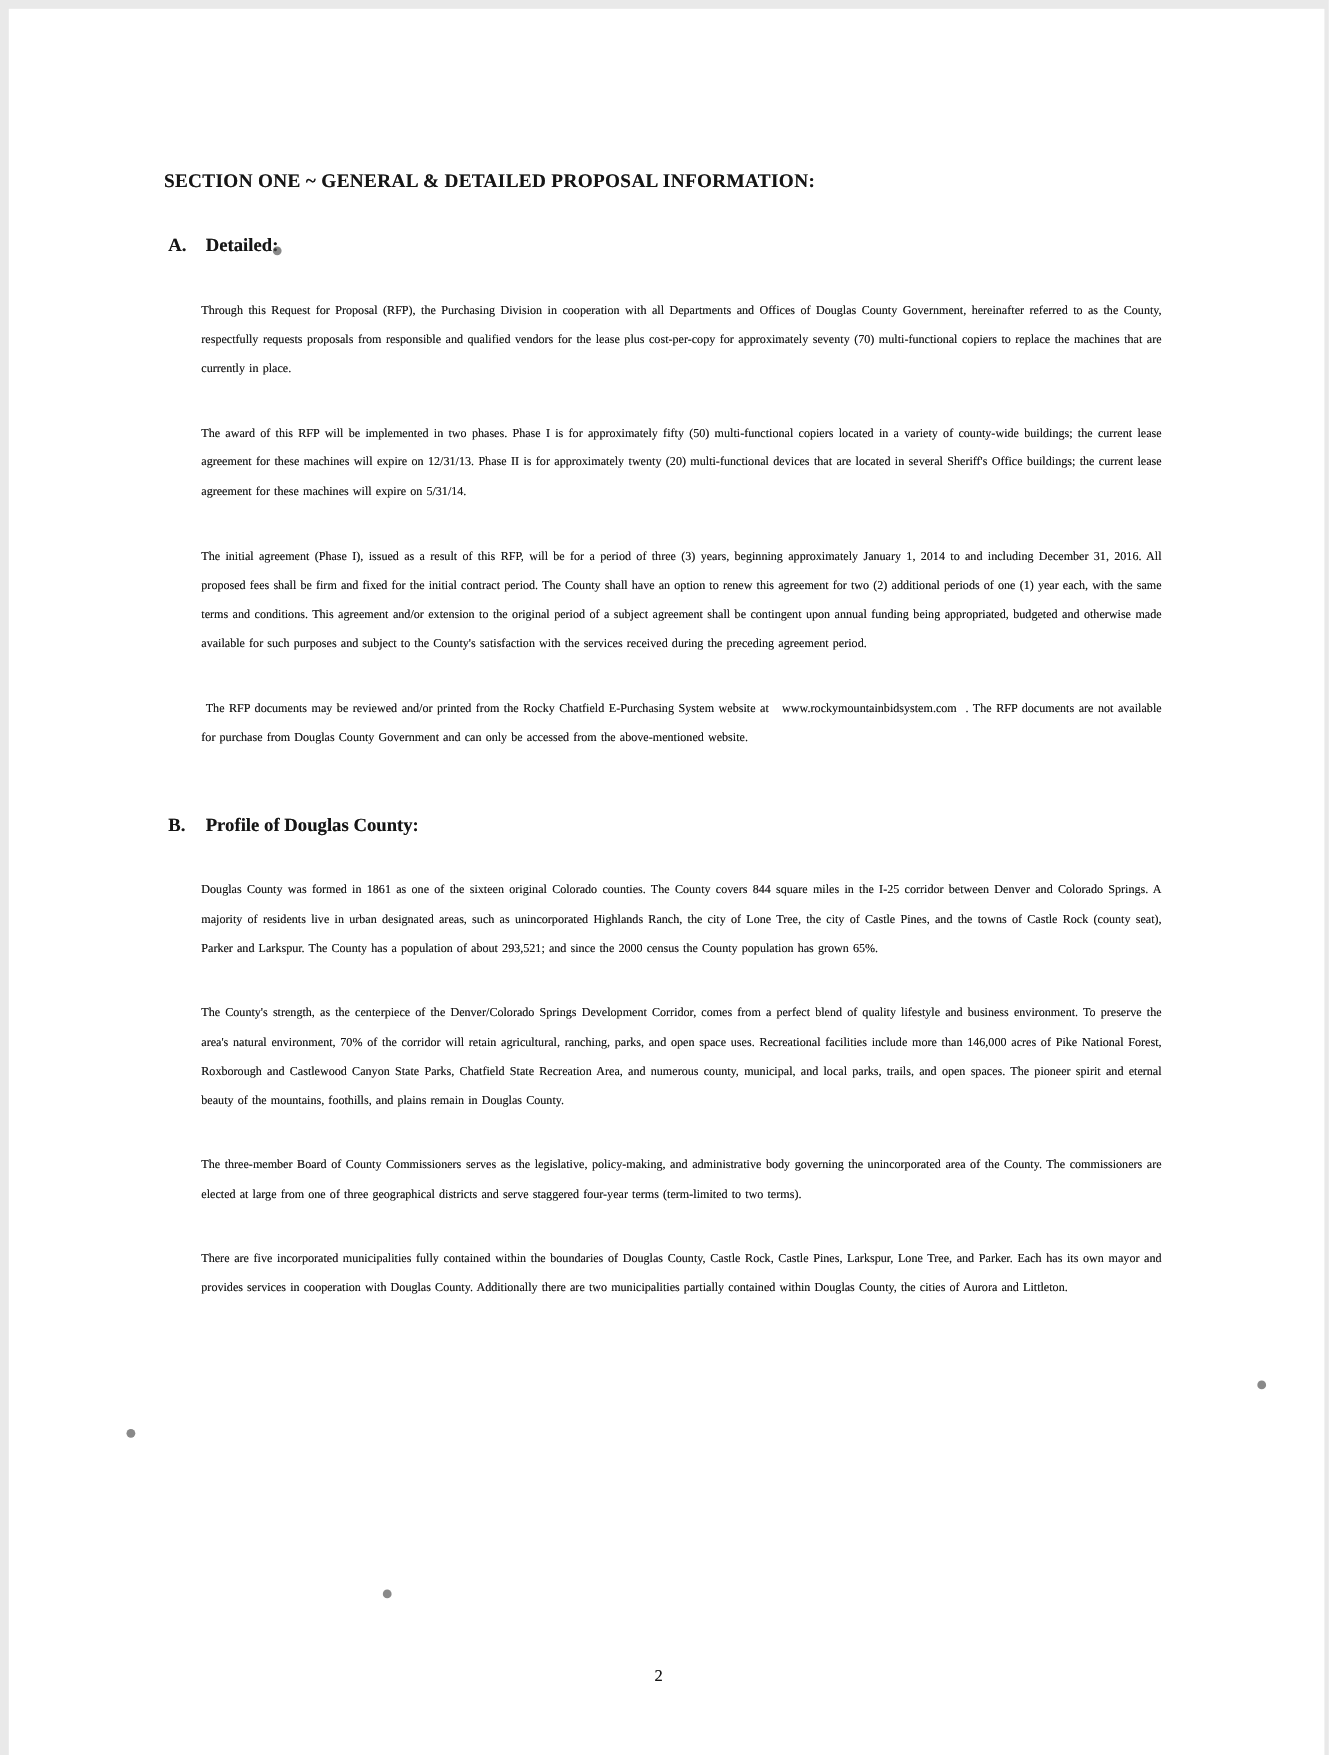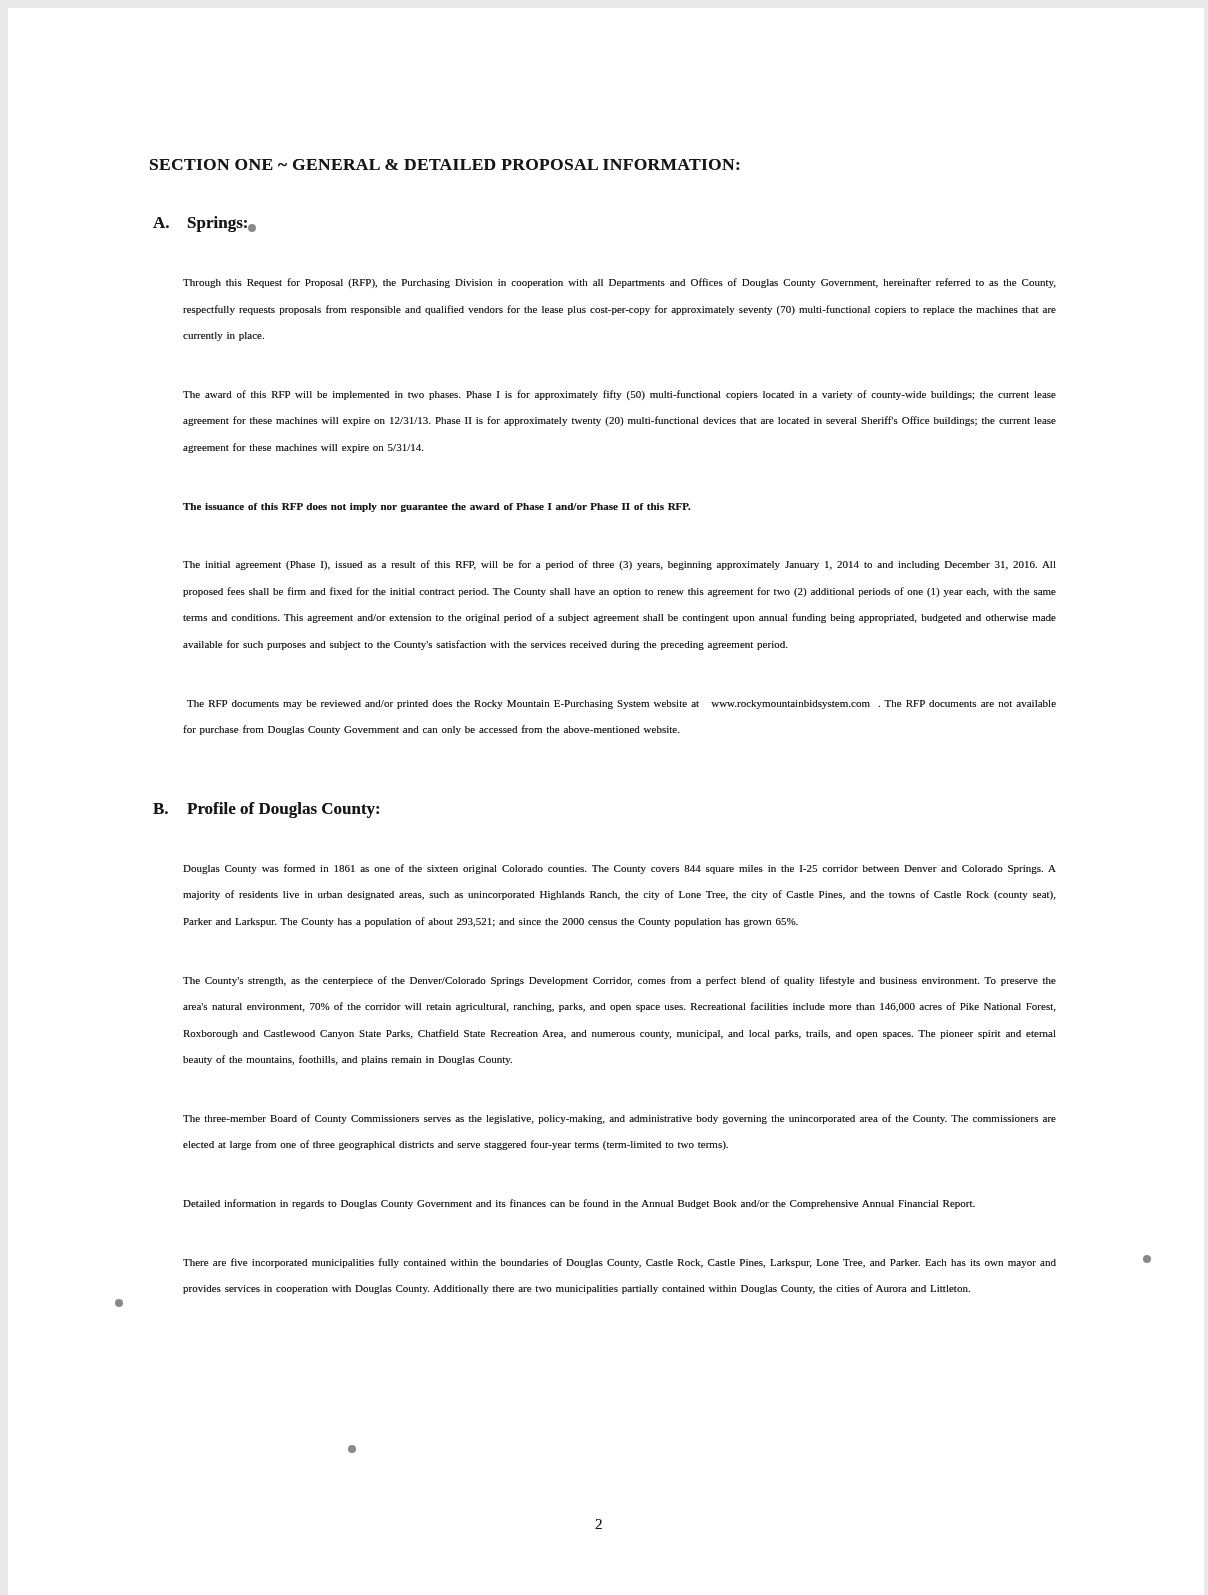--- a/index.html
+++ b/index.html
@@ -64,45 +64,43 @@
 </head>
 <body>
 
 <div class="page">
   <div class="content">
 
     <h1 class="doc-title">SECTION ONE ~ GENERAL &amp; DETAILED PROPOSAL INFORMATION:</h1>
 
     <div class="sec-head">
       <span class="sec-label">A.</span>
-      <span class="sec-title">Springs:</span>
+      <span class="sec-title">Detailed:</span>
     </div>
 
     <p class="para">Through this Request for Proposal (RFP), the Purchasing Division in cooperation with all Departments and Offices of Douglas County Government, hereinafter referred to as the County, respectfully requests proposals from responsible and qualified vendors for the lease plus cost-per-copy for approximately seventy (70) multi-functional copiers to replace the machines that are currently in place.</p>
 
     <p class="para">The award of this RFP will be implemented in two phases. Phase I is for approximately fifty (50) multi-functional copiers located in a variety of county-wide buildings; the current lease agreement for these machines will expire on 12/31/13. Phase II is for approximately twenty (20) multi-functional devices that are located in several Sheriff's Office buildings; the current lease agreement for these machines will expire on 5/31/14.</p>
 
-    <p class="para bold">The issuance of this RFP does not imply nor guarantee the award of Phase I and/or Phase II of this RFP.</p>
 
     <p class="para">The initial agreement (Phase I), issued as a result of this RFP, will be for a period of three (3) years, beginning approximately January 1, 2014 to and including December 31, 2016. All proposed fees shall be firm and fixed for the initial contract period. The County shall have an option to renew this agreement for two (2) additional periods of one (1) year each, with the same terms and conditions. This agreement and/or extension to the original period of a subject agreement shall be contingent upon annual funding being appropriated, budgeted and otherwise made available for such purposes and subject to the County's satisfaction with the services received during the preceding agreement period.</p>
 
-    <p class="para"><span>The RFP documents may be reviewed and/or printed does the Rocky Mountain E-Purchasing System website at </span><span class="link-underline">www.rockymountainbidsystem.com</span><span>. The RFP documents are not available for purchase from Douglas County Government and can only be accessed from the above-mentioned website.</span></p>
+    <p class="para"><span>The RFP documents may be reviewed and/or printed from the Rocky Chatfield E-Purchasing System website at </span><span class="link-underline">www.rockymountainbidsystem.com</span><span>. The RFP documents are not available for purchase from Douglas County Government and can only be accessed from the above-mentioned website.</span></p>
 
     <div class="sec-head gap-large">
       <span class="sec-label">B.</span>
       <span class="sec-title">Profile of Douglas County:</span>
     </div>
 
     <p class="para">Douglas County was formed in 1861 as one of the sixteen original Colorado counties. The County covers 844 square miles in the I-25 corridor between Denver and Colorado Springs. A majority of residents live in urban designated areas, such as unincorporated Highlands Ranch, the city of Lone Tree, the city of Castle Pines, and the towns of Castle Rock (county seat), Parker and Larkspur. The County has a population of about 293,521; and since the 2000 census the County population has grown 65%.</p>
 
     <p class="para">The County's strength, as the centerpiece of the Denver/Colorado Springs Development Corridor, comes from a perfect blend of quality lifestyle and business environment. To preserve the area's natural environment, 70% of the corridor will retain agricultural, ranching, parks, and open space uses. Recreational facilities include more than 146,000 acres of Pike National Forest, Roxborough and Castlewood Canyon State Parks, Chatfield State Recreation Area, and numerous county, municipal, and local parks, trails, and open spaces. The pioneer spirit and eternal beauty of the mountains, foothills, and plains remain in Douglas County.</p>
 
     <p class="para">The three-member Board of County Commissioners serves as the legislative, policy-making, and administrative body governing the unincorporated area of the County. The commissioners are elected at large from one of three geographical districts and serve staggered four-year terms (term-limited to two terms).</p>
 
-    <p class="para">Detailed information in regards to Douglas County Government and its finances can be found in the Annual Budget Book and/or the Comprehensive Annual Financial Report.</p>
 
     <p class="para">There are five incorporated municipalities fully contained within the boundaries of Douglas County, Castle Rock, Castle Pines, Larkspur, Lone Tree, and Parker. Each has its own mayor and provides services in cooperation with Douglas County. Additionally there are two municipalities partially contained within Douglas County, the cities of Aurora and Littleton.</p>
 
   </div>
 
   <div class="artifact-dot dot-1"></div>
   <div class="artifact-dot dot-2"></div>
   <div class="artifact-dot dot-3"></div>
   <div class="artifact-dot dot-4"></div>
 

